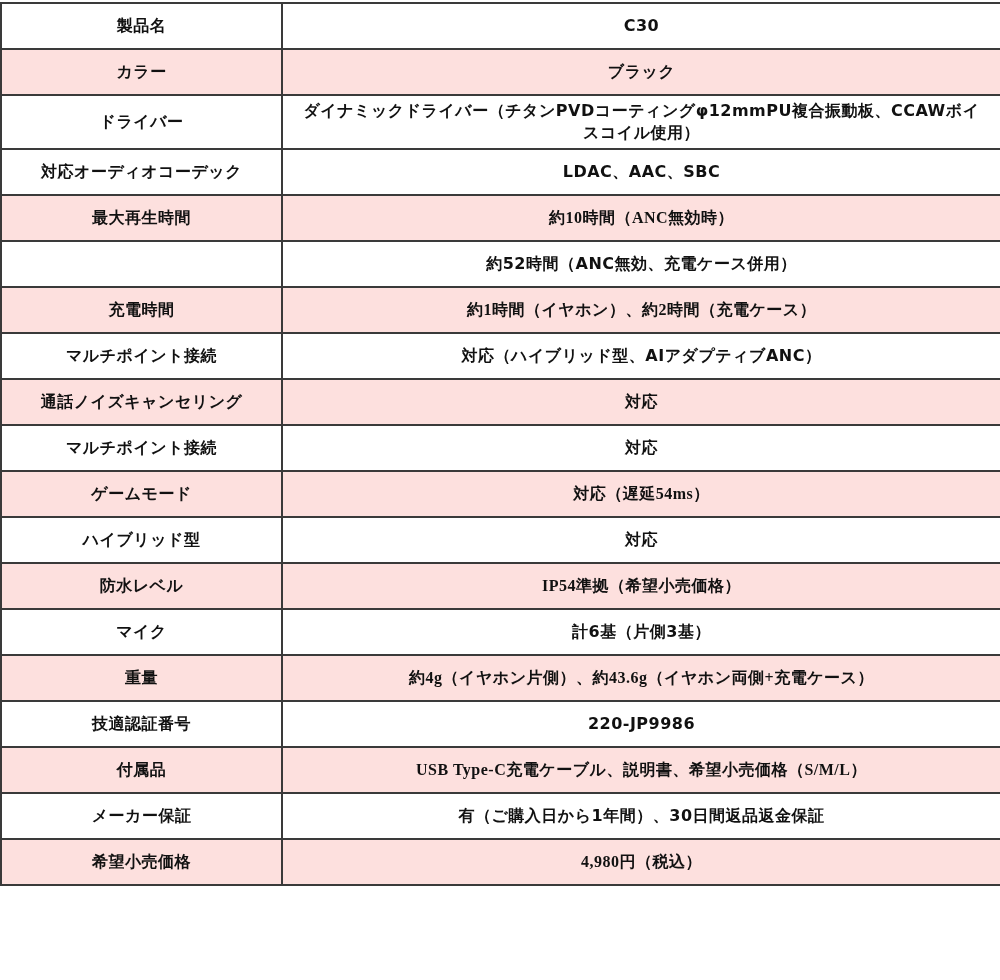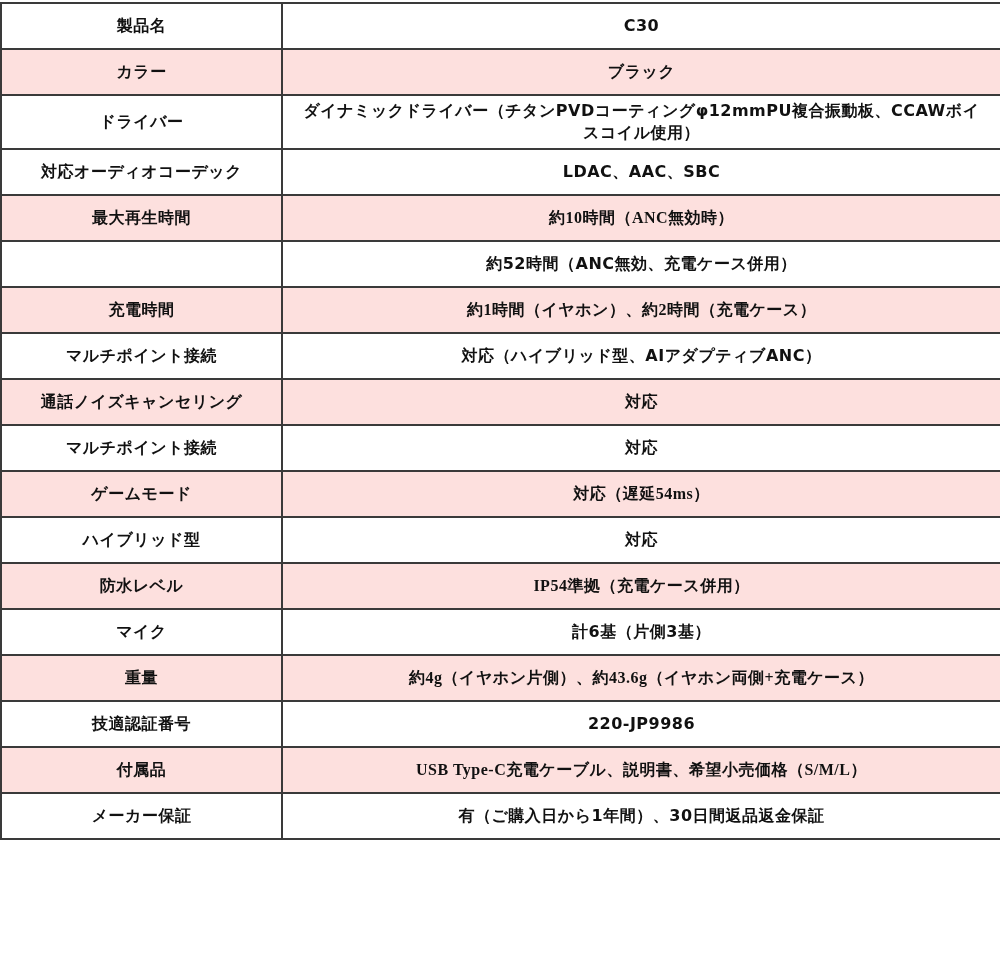--- a/index.html
+++ b/index.html
@@ -80,21 +80,21 @@
     <tr class="pink">
       <td>ゲームモード</td>
       <td>対応（遅延54ms）</td>
     </tr>
     <tr class="white">
       <td>ハイブリッド型</td>
       <td>対応</td>
     </tr>
     <tr class="pink">
       <td>防水レベル</td>
-      <td>IP54準拠（充電ケース併用）</td>
+      <td>IP54準拠（希望小売価格）</td>
     </tr>
     <tr class="white">
       <td>マイク</td>
       <td>計6基（片側3基）</td>
     </tr>
     <tr class="pink">
       <td>重量</td>
       <td>約4g（イヤホン片側）、約43.6g（イヤホン両側+充電ケース）</td>
     </tr>
     <tr class="white">
@@ -102,14 +102,18 @@
       <td>220-JP9986</td>
     </tr>
     <tr class="pink">
       <td>付属品</td>
       <td>USB Type-C充電ケーブル、説明書、希望小売価格（S/M/L）</td>
     </tr>
     <tr class="white">
       <td>メーカー保証</td>
       <td>有（ご購入日から1年間）、30日間返品返金保証</td>
     </tr>
+    <tr class="pink">
+      <td>希望小売価格</td>
+      <td>4,980円（税込）</td>
+    </tr>
   </tbody>
 </table>
 
 </body></html>

